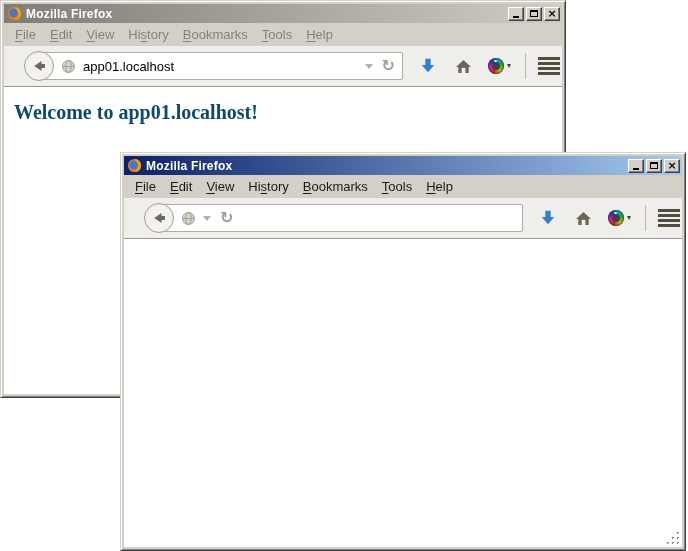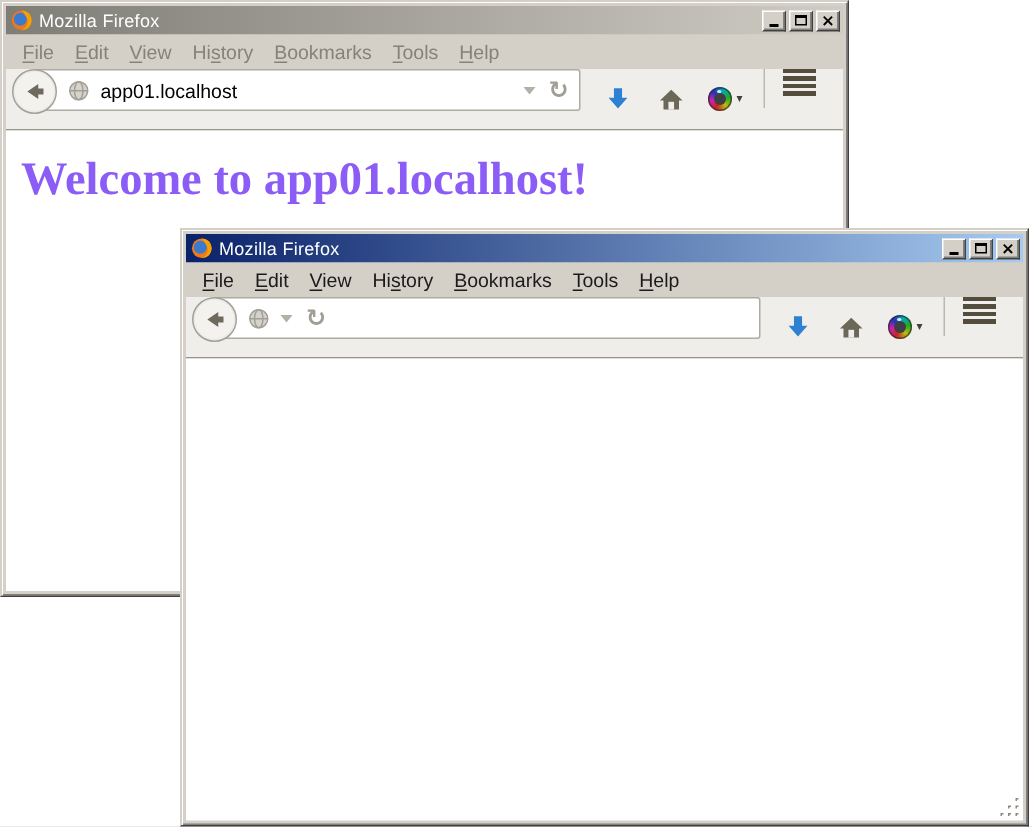--- a/index.html
+++ b/index.html
@@ -24,21 +24,21 @@
   .titlebar{
     height:19px;flex:none;display:flex;align-items:center;
     padding:0 2px 0 3px;
     background:linear-gradient(90deg,var(--titlebar-active-start,#0a2269),var(--titlebar-active-end,#a6caf0));
   }
   .window.inactive .titlebar{
     background:linear-gradient(90deg,var(--titlebar-inactive-start,#7e7d76),var(--titlebar-inactive-end,#cfccc4));
   }
   .fx-icon{width:15px;height:15px;flex:none;display:flex}
   .title{
-    flex:1;color:var(--caption-text,#fff);font-weight:normal;font-size:12px;
+    flex:1;color:var(--caption-text,#fff);font-weight:bold;font-size:12px;
     margin-left:4px;white-space:nowrap;letter-spacing:.2px;
   }
   .winbtns{display:flex;gap:2px;flex:none}
   .wbtn{
     width:16px;height:14px;box-sizing:border-box;padding:0;
     background:#d4d0c8;
     border:1px solid;border-color:#ffffff #404040 #404040 #ffffff;
     box-shadow: inset -1px -1px 0 #808080;
     display:flex;align-items:center;justify-content:center;cursor:default;
   }
@@ -53,21 +53,21 @@
   }
   .window.inactive .menubar{color:#85827a}
   .menu-item{padding:2px 7px;white-space:nowrap}
   .menu-item u{text-decoration:underline;text-underline-offset:2px}
 
   
   .navbar{
     height:41px;flex:none;box-sizing:border-box;
     background:var(--toolbar-bg,#f0eeeb);
     border-bottom:1px solid #999589;
-    display:flex;padding:0 8px 0 4px;
+    display:flex;align-items:center;padding:0 8px 0 20px;
   }
   .backbtn{
     width:30px;height:30px;border-radius:50%;box-sizing:border-box;flex:none;
     background:#f4f2ef;border:1px solid #a3a096;
     box-shadow: inset 0 0 0 1px #eceae5;
     display:flex;align-items:center;justify-content:center;
     margin-right:-16px;z-index:2;position:relative;
   }
   .urlbar{
     height:28px;box-sizing:border-box;flex:none;width:365px;
@@ -100,21 +100,21 @@
   .tb-sep{width:1px;height:26px;background:#bcb8af;margin-left:14px;flex:none}
   .hamburger{
     margin-left:12px;width:22px;height:18px;flex:none;
     background:repeating-linear-gradient(to bottom,#544d3e 0 3px,transparent 3px 5px);
   }
 
   
   .content{flex:1;background:#ffffff;position:relative;overflow:hidden}
   .content h1{
     font-family:"Liberation Serif","DejaVu Serif",serif;
-    font-size:31px;font-weight:bold;color:#8b5cf6;margin:14px 0 0 10px;white-space:nowrap;
+    font-size:20px;font-weight:bold;color:#0c4a6e;margin:14px 0 0 10px;white-space:nowrap;
   }
 
   
   .resize-grip{position:absolute;right:1px;bottom:1px;width:15px;height:15px}
   .resize-grip::after{
     content:"";position:absolute;left:1px;top:1px;width:2px;height:2px;background:transparent;
     box-shadow: 11px 11px 0 #fdfdfb, 11px 6px 0 #fdfdfb, 11px 1px 0 #fdfdfb,
                 6px 11px 0 #fdfdfb, 6px 6px 0 #fdfdfb, 1px 11px 0 #fdfdfb;
   }
   .resize-grip::before{

